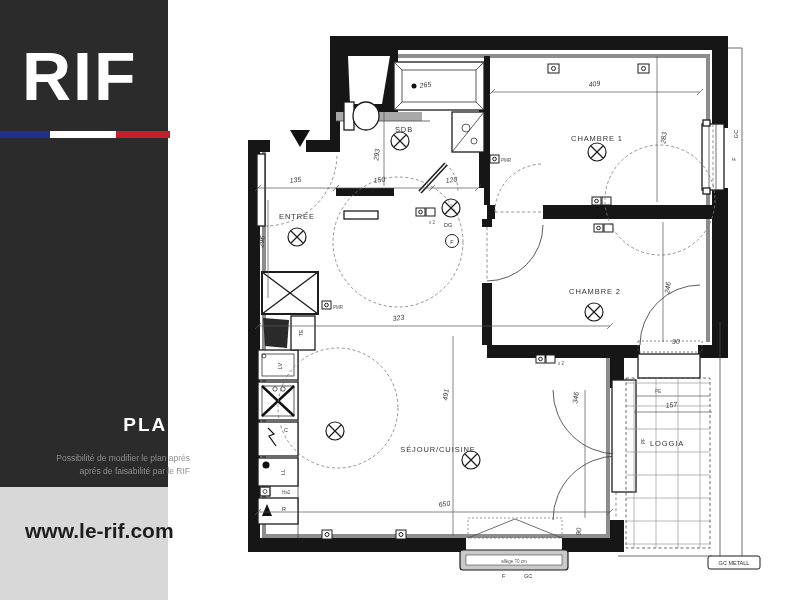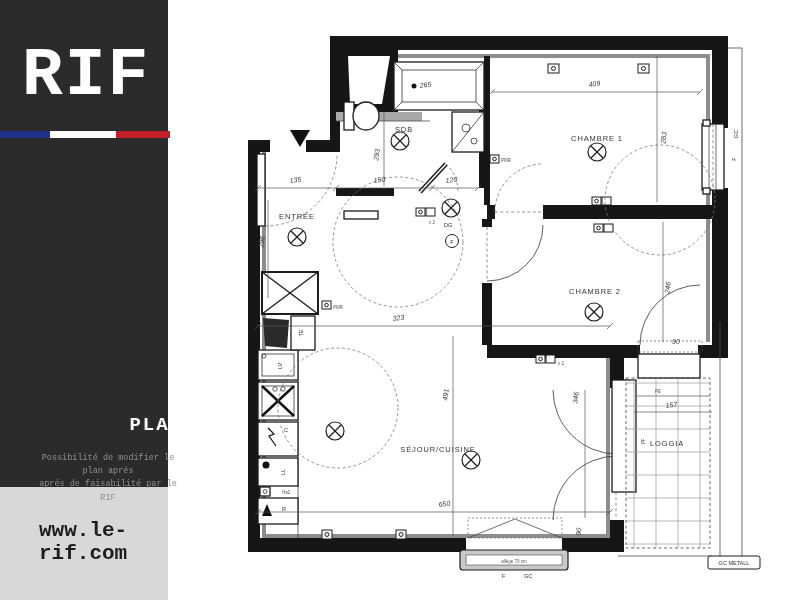--- a/index.html
+++ b/index.html
@@ -1,36 +1,36 @@
 <!DOCTYPE html>
 <html><head>
 <meta charset="utf-8">
 <style>
   * { margin:0; padding:0; box-sizing:border-box; }
   html,body { width:800px; height:600px; background:#ffffff; overflow:hidden;
               font-family:"Liberation Sans", sans-serif; }
   .stage { position:relative; width:800px; height:600px; background:#fff; }
 
   
-  .sidebar { position:absolute; left:0; top:0; width:192px; height:600px;font-family:Liberation Mono, monospace; }
+  .sidebar { position:absolute; left:0; top:0; width:192px; height:600px; }
   .sidebar-dark { position:absolute; left:0; top:0; width:168px; height:487px; background:#2b2b2b; }
   .sidebar-footer { position:absolute; left:0; top:487px; width:168px; height:113px; background:#d8d8d8; }
   .logo-text { position:absolute; left:22px; top:42px; color:#fff; font-size:68px; font-weight:bold;
                letter-spacing:2px; line-height:1; }
   .flag { position:absolute; left:0; top:131px; width:170px; height:7px; display:flex; }
   .flag-blue  { width:50px;  height:7px; background:#20318d; }
   .flag-white { width:66px;  height:7px; background:#ffffff; }
   .flag-red   { width:54px;  height:7px; background:#c4202c; }
   .tagline { position:absolute; left:25px; top:146px; color:#efefef; font-size:10px;
              font-weight:bold; letter-spacing:1.6px; word-spacing:5px; }
   .section-label { position:absolute; right:9px; top:414px; color:#fff; font-size:19px;
                    font-weight:bold; letter-spacing:2px; }
-  .note { position:absolute; right:9px; top:452px; width:150px; color:#8f8f8f; font-size:8.5px;
-          line-height:1.55; text-align:center; }
-  .website { position:absolute; left:25px; top:519px; color:#1d1d1d; font-size:21px; font-weight:bold;margin-left:14px; }
+  .note { position:absolute; right:2px; top:452px; width:150px; color:#8f8f8f; font-size:8.5px;
+          line-height:1.55; text-align:right; }
+  .website { position:absolute; left:25px; top:519px; color:#1d1d1d; font-size:21px; font-weight:bold; }
 
   
   svg.plan { position:absolute; left:0; top:0; width:800px; height:600px; }
   .wall   { fill:#161616; stroke:none; }
   .thin   { stroke:#4a4a4a; stroke-width:0.8; fill:none; }
   .dim    { stroke:#555;   stroke-width:0.7; fill:none; }
   .dash   { stroke:#777;   stroke-width:0.8; fill:none; stroke-dasharray:3,2.4; }
   .fix    { fill:#fff; stroke:#1d1d1d; stroke-width:1.3; }
   .fix2   { fill:none; stroke:#333; stroke-width:0.8; }
   text { fill:#222; }

